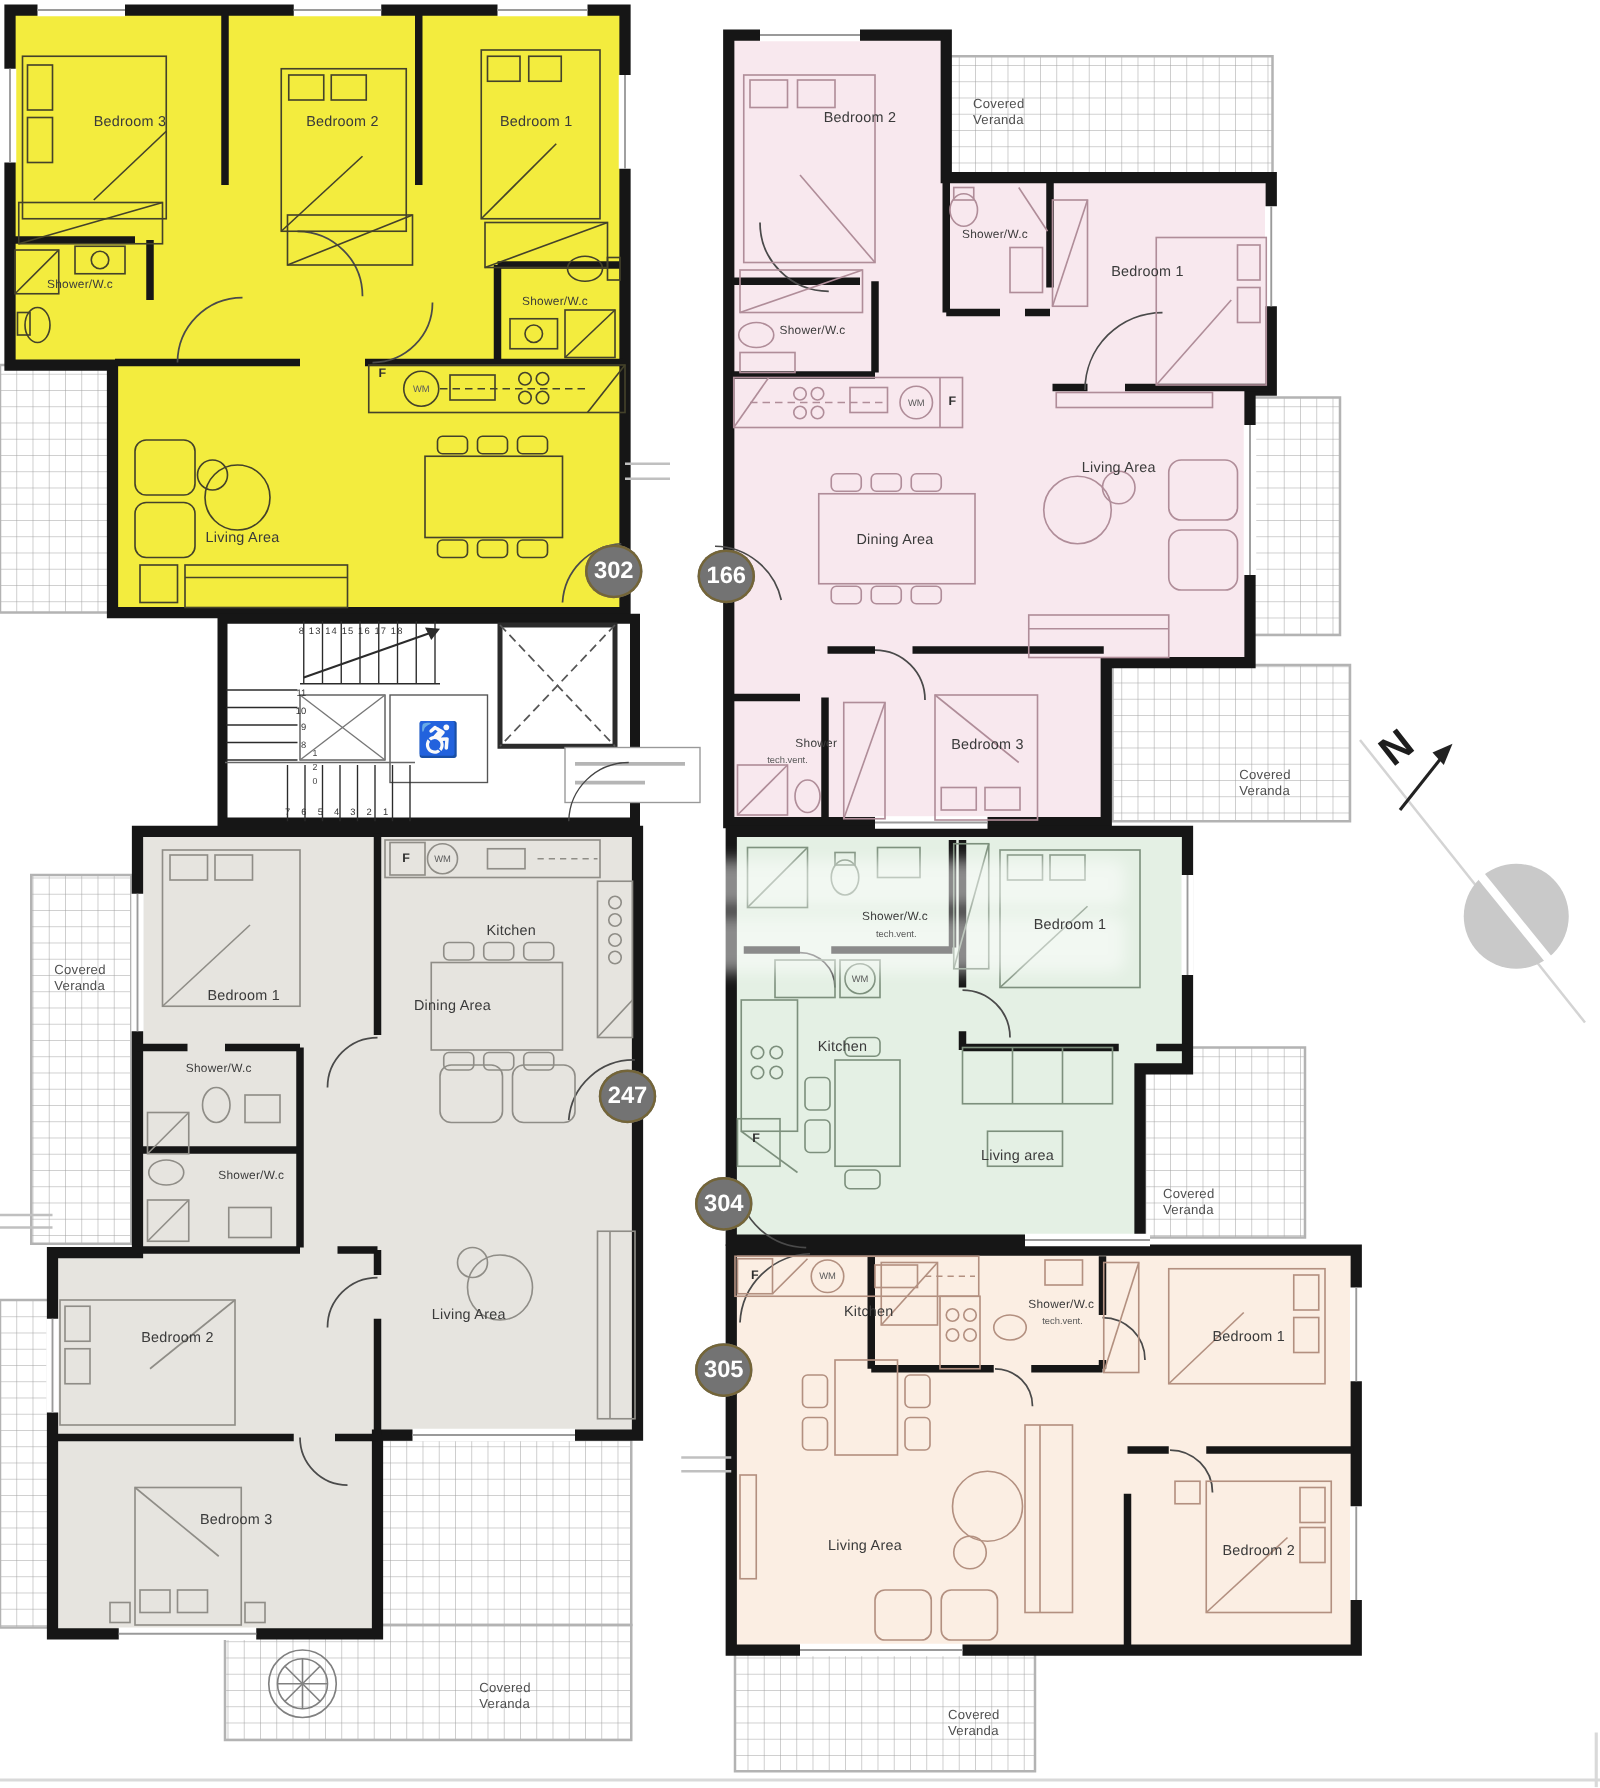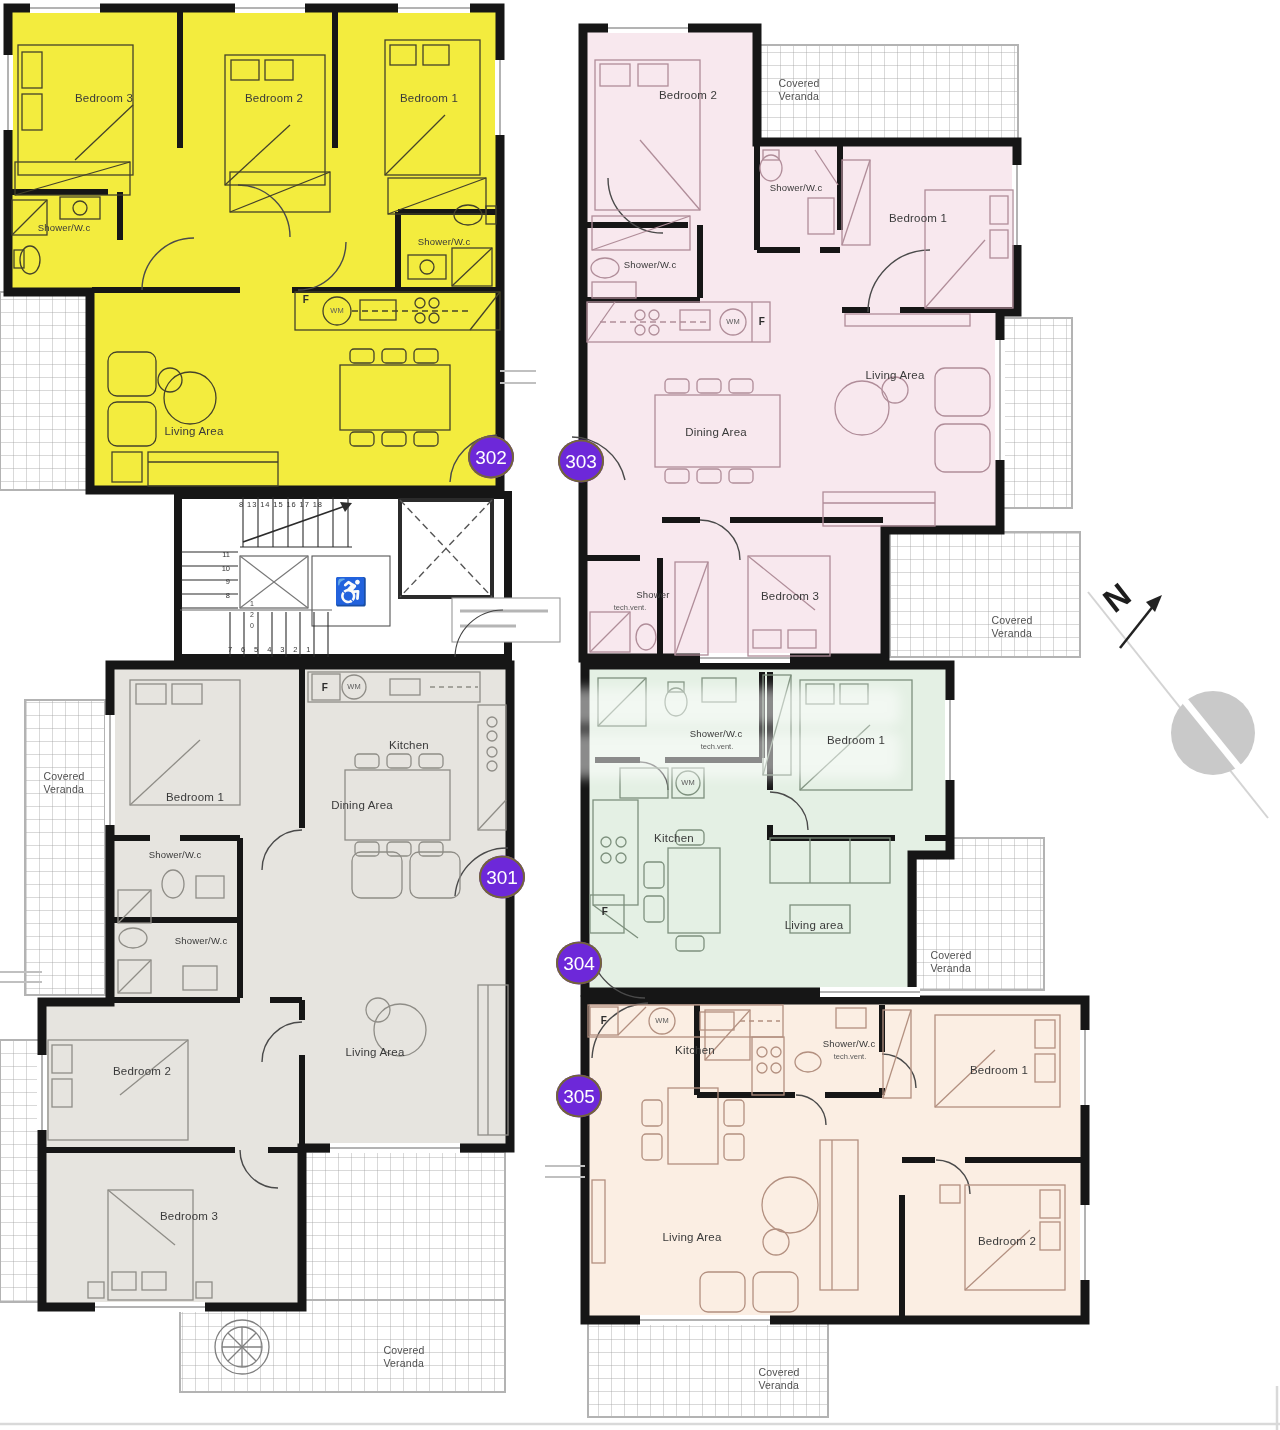--- a/index.html
+++ b/index.html
@@ -13,32 +13,32 @@
     font-size:11.5px;color:#3a3a3a;line-height:1.22;
     white-space:pre-line;letter-spacing:.2px;pointer-events:none;
   }
   .sm{font-size:9.5px;}
   .xs{font-size:7.5px;color:#5a5a5a;letter-spacing:0;}
   .tag{font-size:10px;font-weight:bold;color:#2c2c2c;}
   .cv{font-size:10.5px;color:#4f4f4f;}
   .badge{
     position:absolute;transform:translate(-50%,-50%);
     width:46px;height:43px;border-radius:50%;
-    background:#6d28d9;box-shadow:inset 0 0 0 2px #746538;
-    color:#fff;font-size:19px;font-weight:normal;
+    background:#737373;box-shadow:inset 0 0 0 2px #746538;
+    color:#fff;font-size:19px;font-weight:bold;
     display:flex;align-items:center;justify-content:center;
   }
   .north{
     position:absolute;transform:translate(-50%,-50%) rotate(-38deg);
     font-size:33px;font-weight:bold;color:#1d1d1d;
   }
   .wheel{position:absolute;transform:translate(-50%,-50%);font-size:27px;color:#2a2a2a;}
   .stairnum{position:absolute;font-size:7.5px;color:#333;pointer-events:none;}
   .nowrap{white-space:nowrap;letter-spacing:.9px;}
-  .stack{white-space:pre-line;line-height:13.5px;text-align:right;width:14px;}
+  .stack{white-space:pre-line;line-height:13.5px;text-align:right;width:14px;margin-left:15px;}
   .stack2{white-space:pre-line;line-height:11px;font-size:7px;color:#444;}
   .wmk{position:absolute;background:rgba(255,255,255,.5);filter:blur(6px);border-radius:10px;}
 </style>
 </head>
 <body>
 
 <div id="canvas">
 
 <svg id="plan-svg" width="1280" height="1430" viewBox="0 0 1280 1430">
   <defs>
@@ -528,22 +528,22 @@
         <line x1="545" y1="1177" x2="585" y2="1177"></line>
     <line x1="0" y1="1424" x2="1280" y2="1424" stroke="#d9d9d9" stroke-width="2.5"></line>
     <line x1="1277" y1="1386" x2="1277" y2="1430" stroke="#d9d9d9" stroke-width="2.5"></line>
   </g>
 </svg>
 
 <div class="wmk" style="left:560px;top:688px;width:340px;height:38px;"></div>
 <div class="wmk" style="left:560px;top:732px;width:340px;height:46px;"></div>
 
 <div class="badge" style="left:491px;top:457px">302</div>
-<div class="badge" style="left:581px;top:461px">303</div>
-<div class="badge" style="left:502px;top:877px">301</div>
+<div class="badge" style="left:581px;top:461px">166</div>
+<div class="badge" style="left:502px;top:877px">247</div>
 <div class="badge" style="left:579px;top:963px">304</div>
 <div class="badge" style="left:579px;top:1096px">305</div>
 
 <div class="lbl" style="left:104px;top:98px">Bedroom 3</div>
 <div class="lbl" style="left:274px;top:98px">Bedroom 2</div>
 <div class="lbl" style="left:429px;top:98px">Bedroom 1</div>
 <div class="lbl sm" style="left:64px;top:228px">Shower/W.c</div>
 <div class="lbl sm" style="left:444px;top:242px">Shower/W.c</div>
 <div class="lbl tag" style="left:306px;top:300px">F</div>
 <div class="lbl xs" style="left:337px;top:311px">WM</div>

